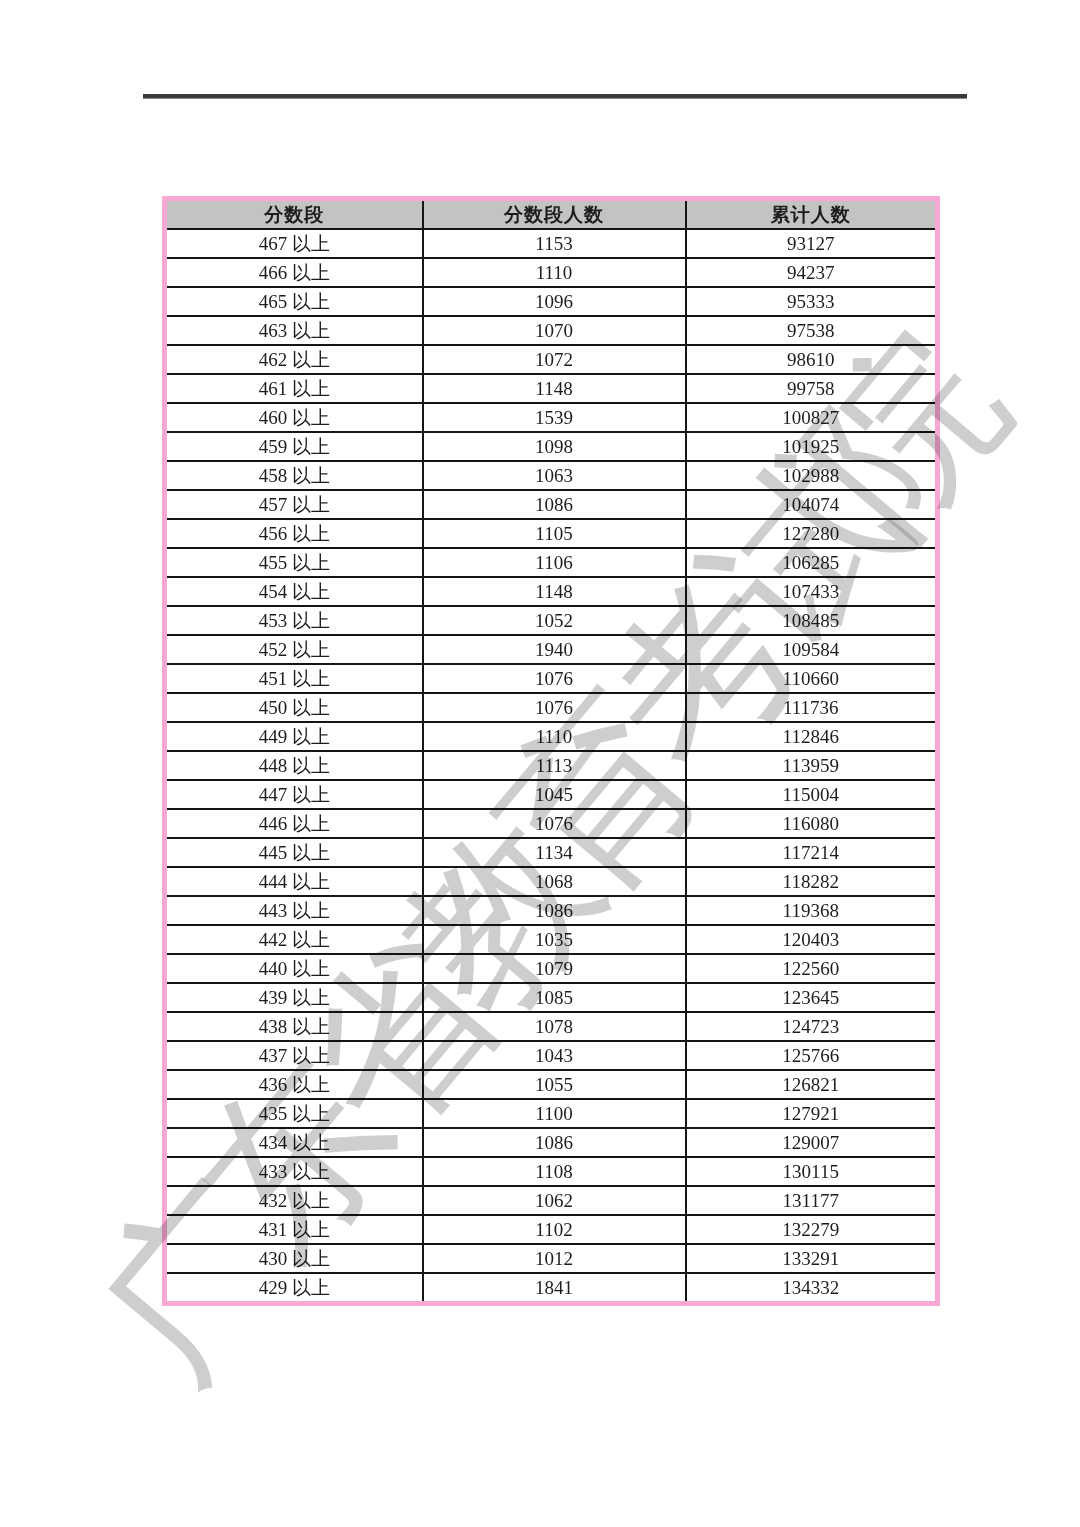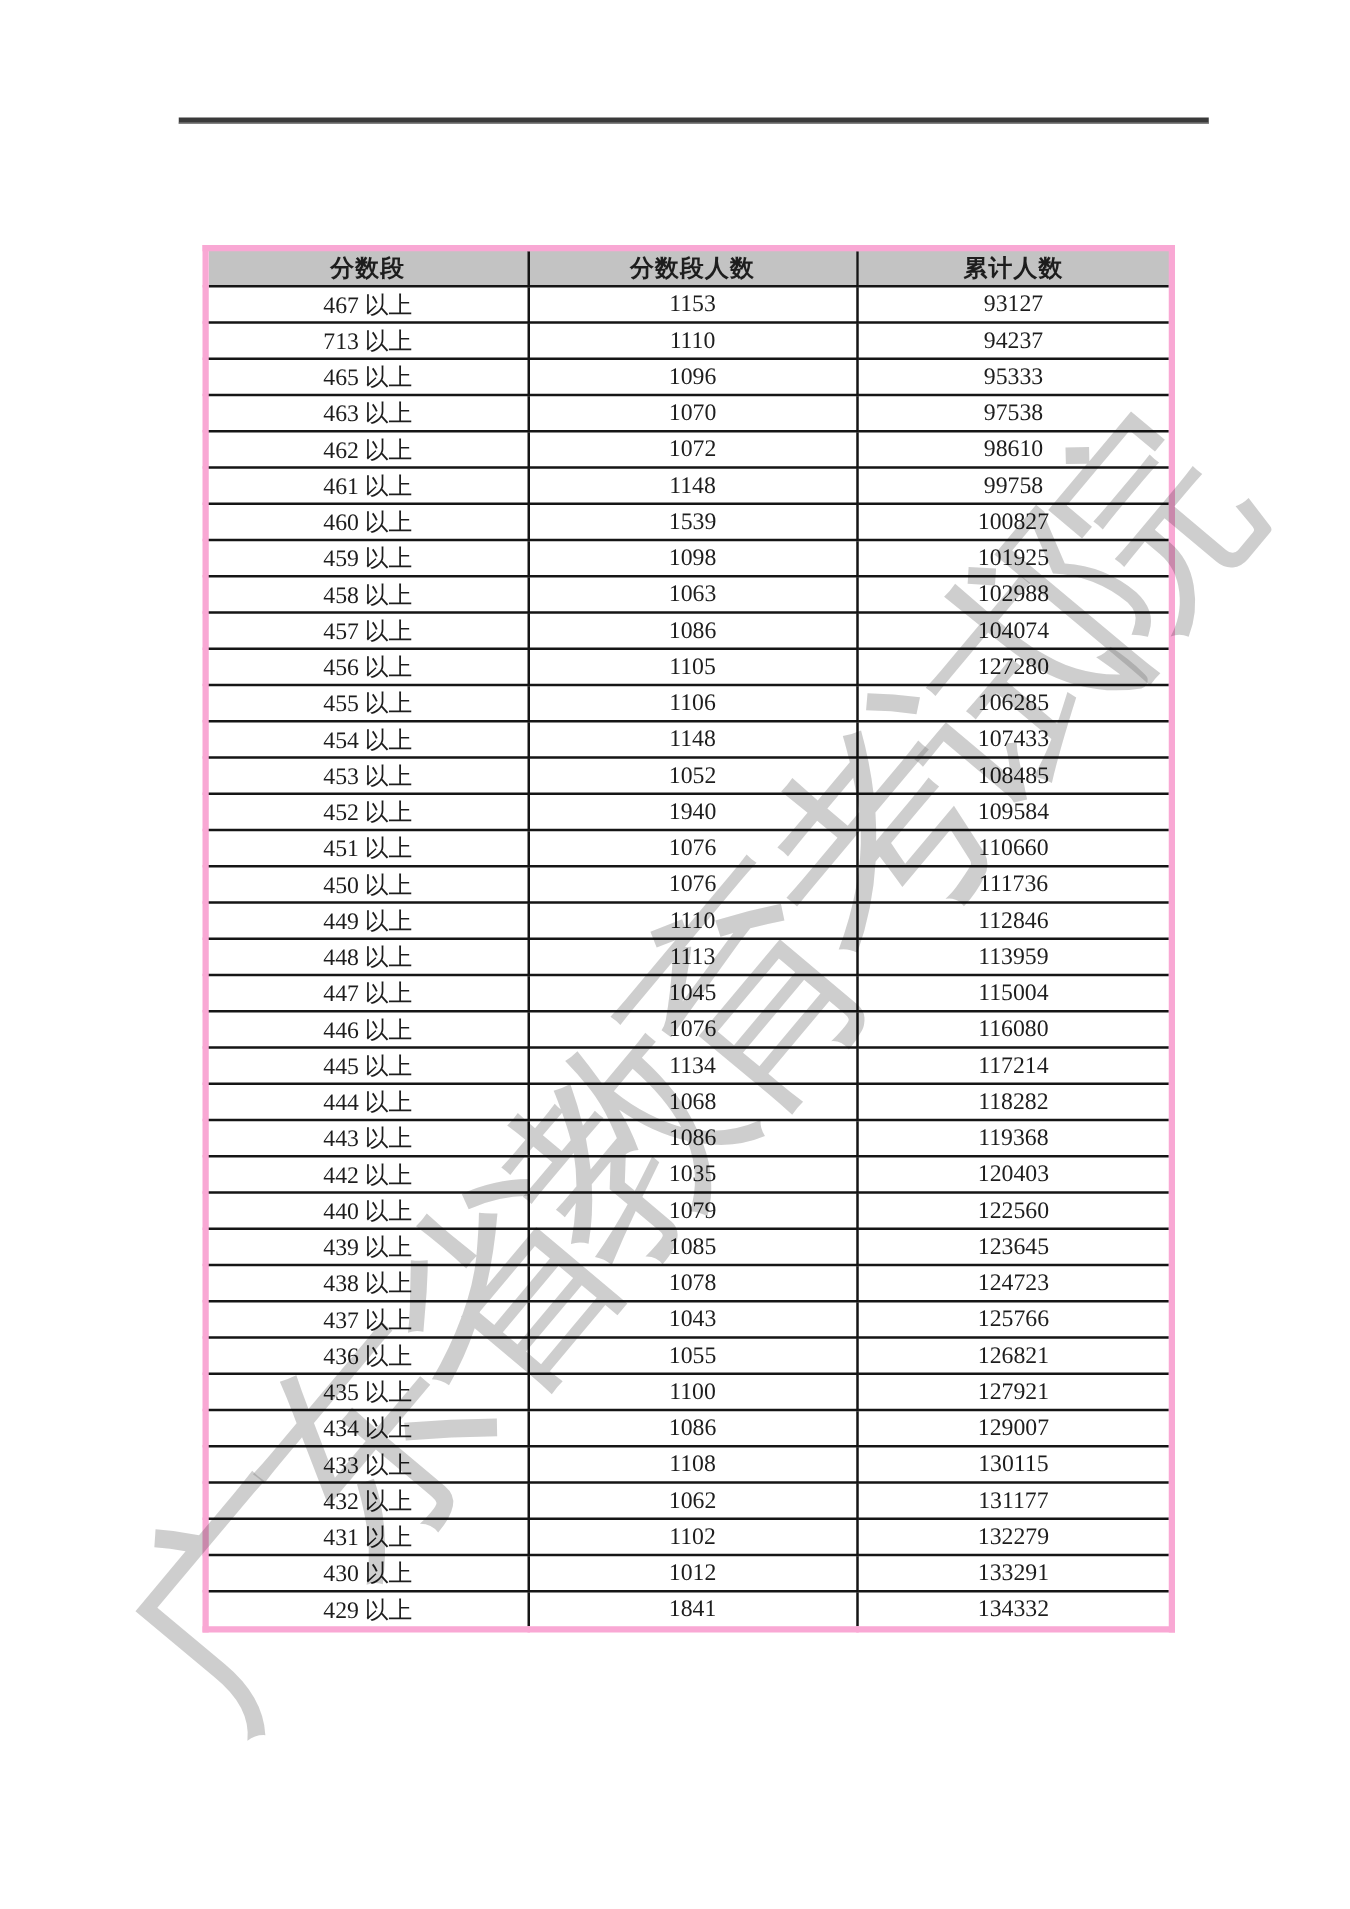--- a/index.html
+++ b/index.html
@@ -90,21 +90,21 @@
         <th>累计人数</th>
       </tr>
     </thead>
     <tbody id="table-body">
         <tr>
           <td>467 以上</td>
           <td>1153</td>
           <td>93127</td>
         </tr>
         <tr>
-          <td>713 以上</td>
+          <td>466 以上</td>
           <td>1110</td>
           <td>94237</td>
         </tr>
         <tr>
           <td>465 以上</td>
           <td>1096</td>
           <td>95333</td>
         </tr>
         <tr>
           <td>463 以上</td>

